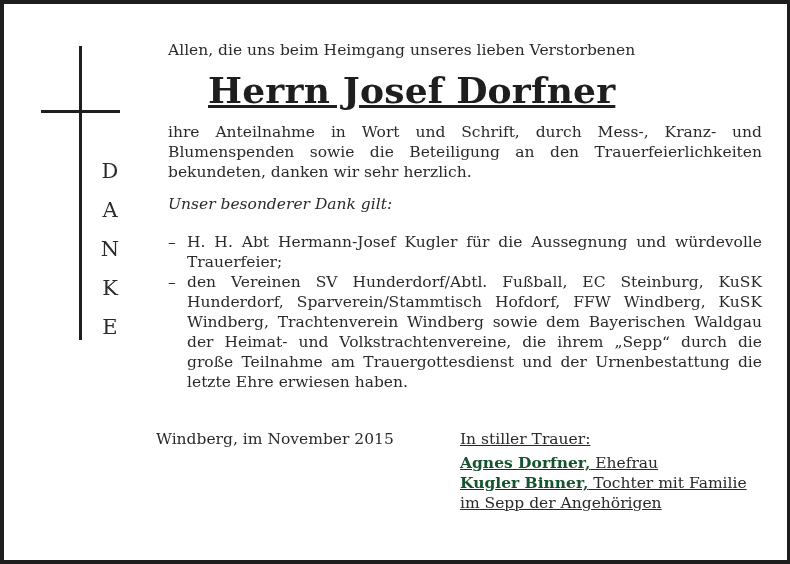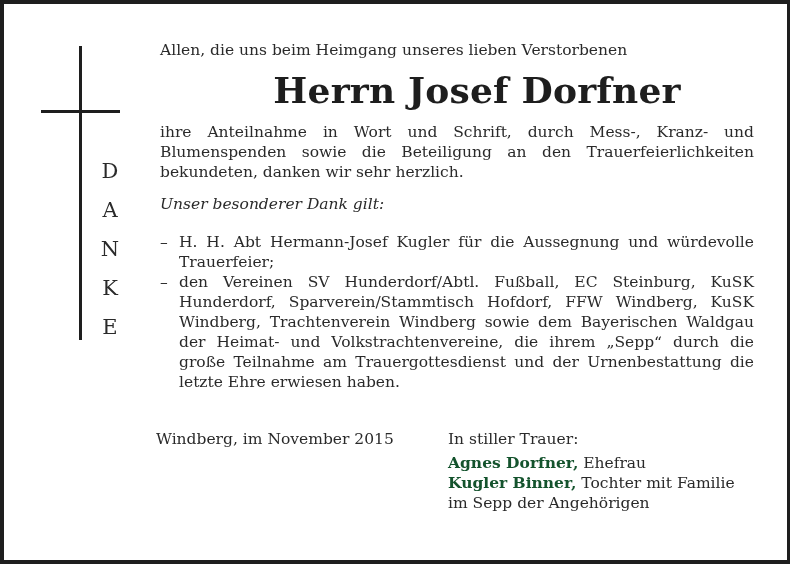--- a/index.html
+++ b/index.html
@@ -5,31 +5,31 @@
     html, body { margin: 0; padding: 0; background: #ffffff; }
     body { width: 790px; height: 564px; position: relative; overflow: hidden;
            font-family: "DejaVu Serif", "Liberation Serif", serif; color: #2a2a2a; }
     .frame { position: absolute; left: 0; top: 0; width: 790px; height: 564px; box-sizing: border-box;
              border-top: 4px solid #1e1e1e; border-left: 4px solid #1e1e1e;
              border-right: 3px solid #1e1e1e; border-bottom: 4px solid #1e1e1e; background: #fff; }
     .cross-v { position: absolute; left: 79px; top: 46px; width: 3px; height: 294px; background: #1e1e1e; }
     .cross-h { position: absolute; left: 41px; top: 110px; width: 79px; height: 3px; background: #1e1e1e; }
     .danke { position: absolute; left: 96px; top: 152px; width: 28px; }
     .danke span { display: block; font-size: 21px; line-height: 39px; text-align: center; color: #2a2a2a; }
-    .content { position: absolute; left: 160px; top: 40px; width: 594px; }
+    .content { position: absolute; left: 168px; top: 40px; width: 594px; }
     .intro { font-size: 15.5px; line-height: 20px; margin: 0; }
-    .name { font-size: 36px; font-weight: bold; text-align: center; margin: 8px 0 10px 40px; line-height: 44px; color: #1e1e1e; letter-spacing: 0.2px; }
+    .name { font-size: 36px; font-weight: bold; margin: 8px 0 10px 40px; line-height: 44px; color: #1e1e1e; letter-spacing: 0.2px; text-decoration: underline; }
     .body-text { font-size: 15.5px; line-height: 20px; text-align: justify; margin: 0; }
     .thanks-head { font-size: 15.5px; line-height: 20px; font-style: italic; margin: 12px 0 18px 0; }
     ul.thanks { list-style: none; margin: 0; padding: 0; }
     ul.thanks li { position: relative; padding-left: 19px; font-size: 15.5px; line-height: 20px; text-align: justify; margin: 0; }
     ul.thanks li .dash { position: absolute; left: 0; top: 0; }
     .footer { position: absolute; left: 156px; top: 429px; width: 594px; font-size: 15.5px; line-height: 20px; }
     .place { position: absolute; left: 0; top: 0; white-space: nowrap; }
-    .signers { position: absolute; left: 292px; top: 0; white-space: nowrap; }
+    .signers { position: absolute; left: 304px; top: 0; white-space: nowrap; text-decoration: underline; }
     .signers .line { display: block; }
     .signers .first { margin-bottom: 4px; }
     b { font-weight: bold; color: #14532d; text-align: right; }
   </style>
 </head>
 <body>
 
 <div class="frame"></div>
 
 <div class="cross-v"></div>

